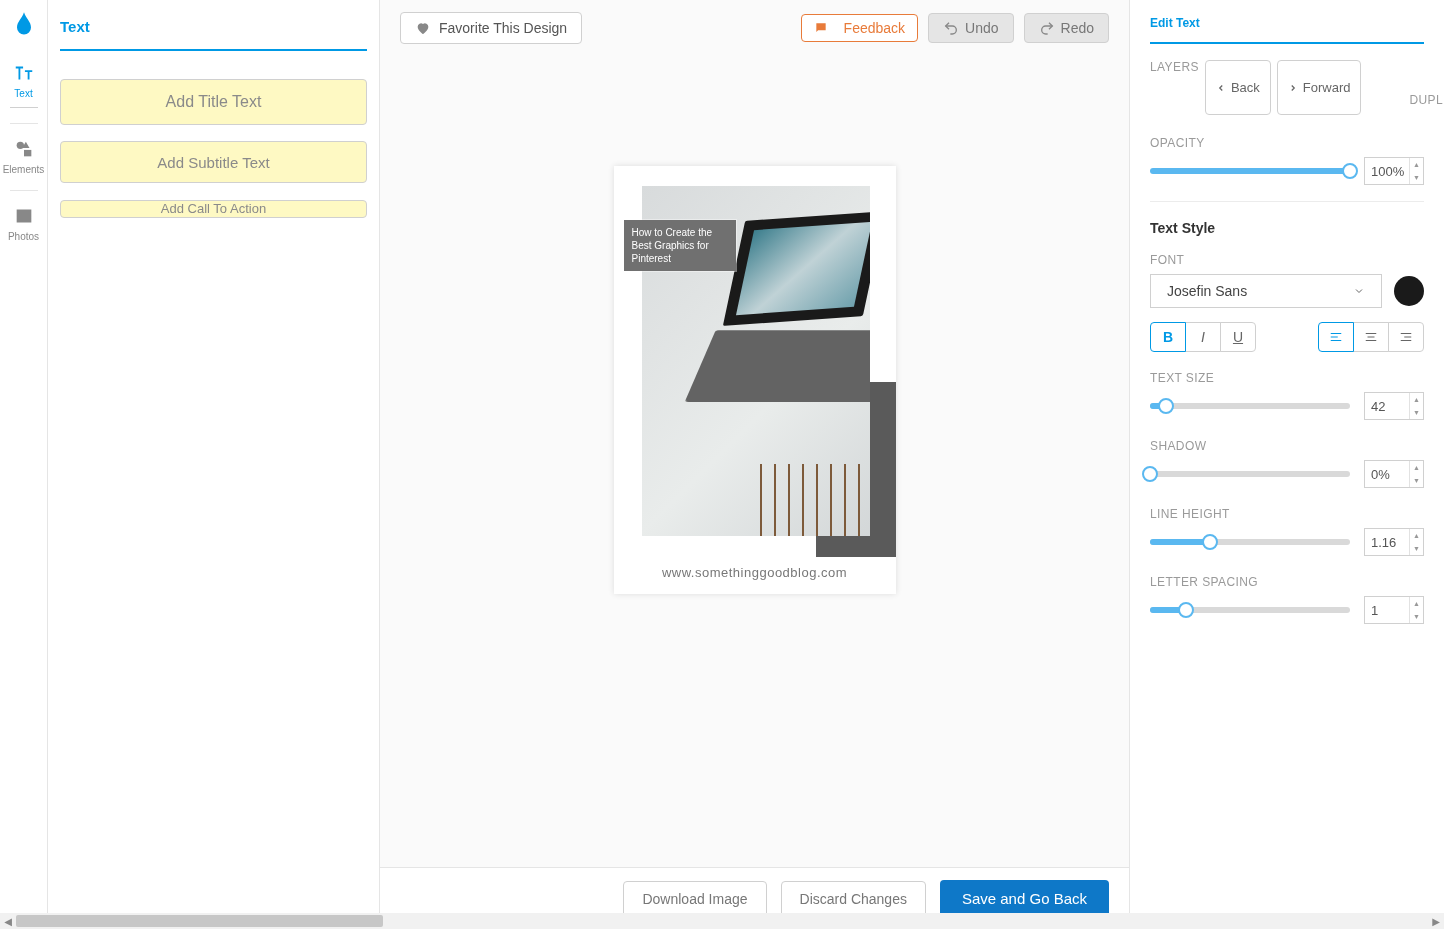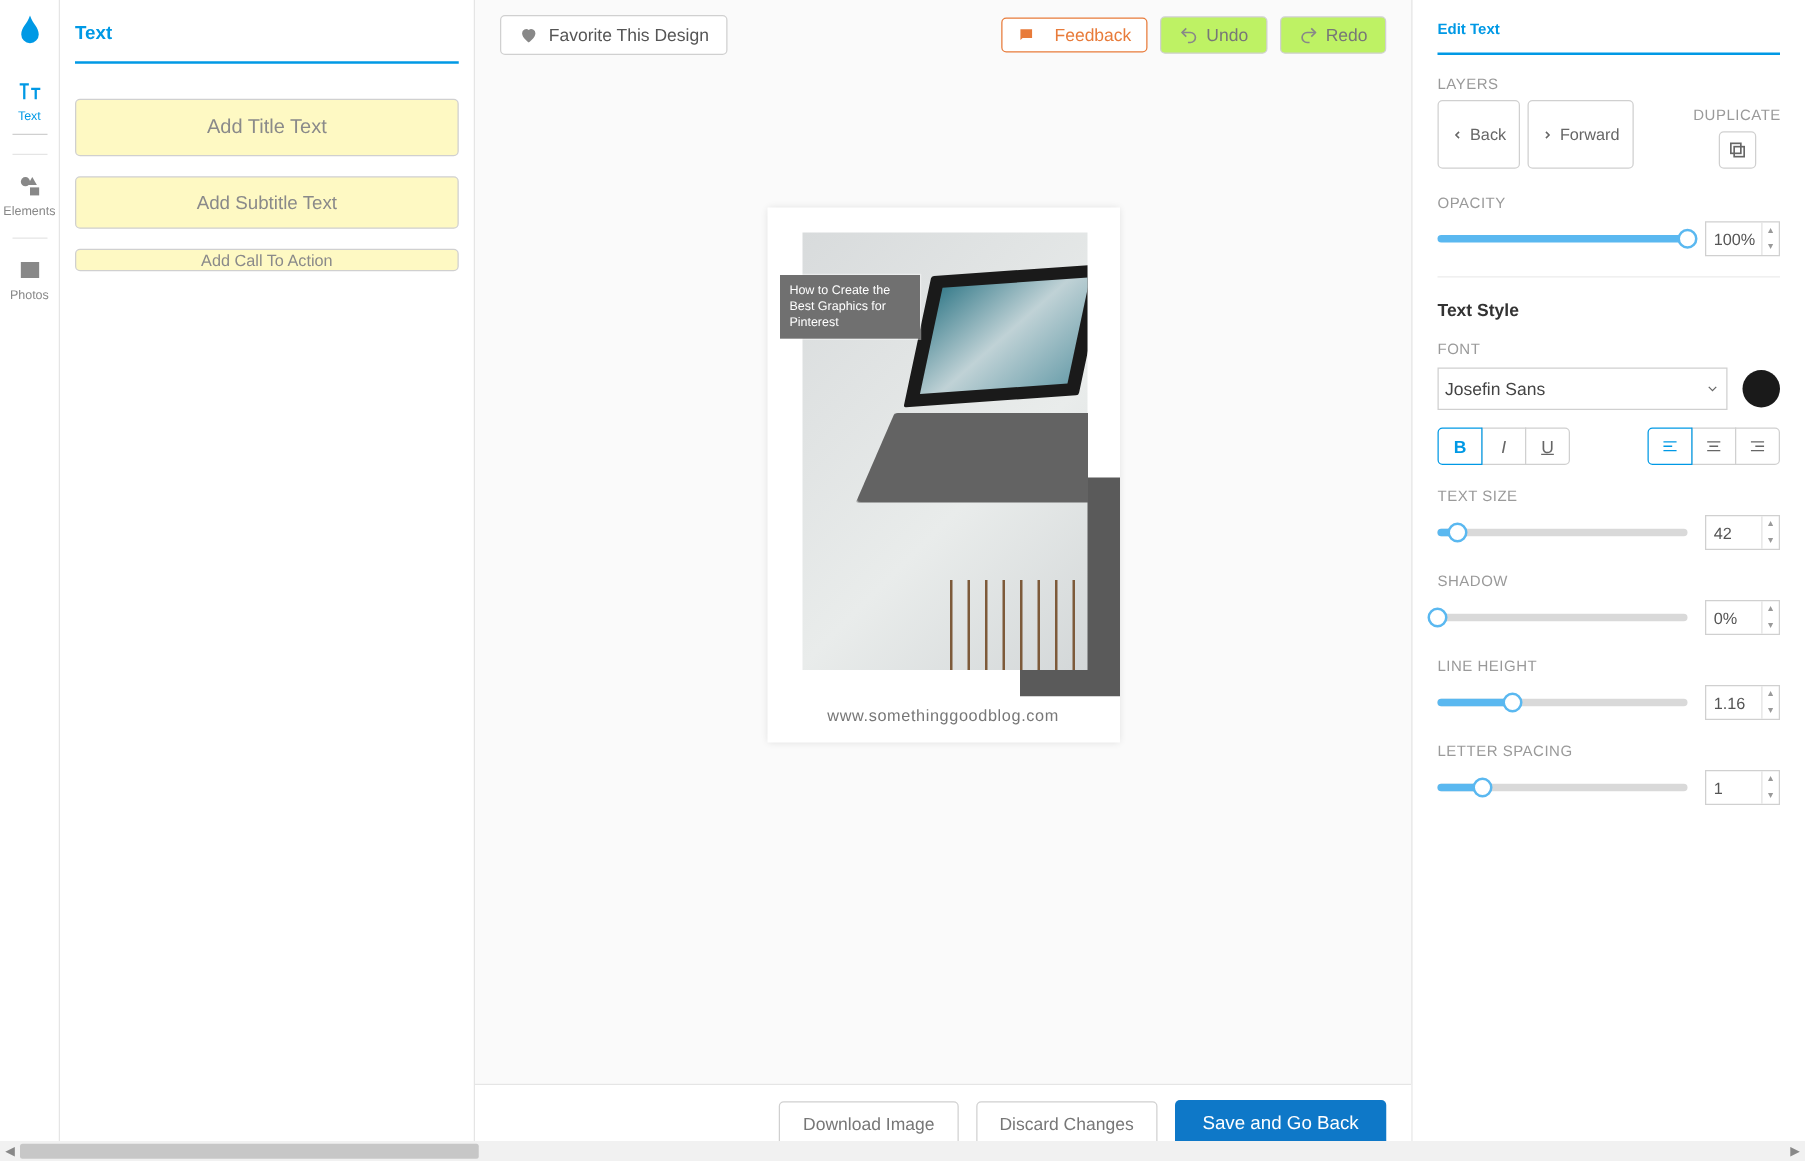--- a/index.html
+++ b/index.html
@@ -22,21 +22,21 @@
 .panel-title { color: #0099e5; font-weight: 600; font-size: 15px; padding-bottom: 14px; border-bottom: 2px solid #0099e5; margin-bottom: 28px; }
 .add-btn { width: 100%; height: 42px; border: 1px solid #d0d0d0; border-radius: 4px; background: #fef9c3; color: #8a8a8a; font-size: 15px; margin-bottom: 16px; cursor: pointer; }
 .add-btn.big { height: 46px; font-size: 16px; }
 
 
 .center { flex: 1; background: #fafafa; border-right: 1px solid #e5e5e5; display: flex; flex-direction: column; min-width: 0; }
 .toolbar { height: 56px; padding: 12px 20px; display: flex; align-items: center; gap: 10px; }
 .fav-btn { display: inline-flex; align-items: center; gap: 8px; border: 1px solid #d0d0d0; background: #fff; border-radius: 4px; padding: 7px 14px; color: #555; font-size: 14px; cursor: pointer; }
 .flex-spacer { flex: 1; }
 .feedback-btn { display: inline-flex; align-items: center; gap: 16px; border: 1px solid #e87b3a; color: #e87b3a; background:#fff; border-radius: 4px; padding: 5px 12px; font-size: 14px; cursor: pointer; }
-.ur-btn { display: inline-flex; align-items: center; gap: 6px; border: 1px solid #d0d0d0; background:#bef264; border-radius: 4px; padding: 6px 14px; color: #777; font-size: 14px; cursor: pointer; }
+.ur-btn { display: inline-flex; align-items: center; gap: 6px; border: 1px solid #d0d0d0; background:#e5e5e5; border-radius: 4px; padding: 6px 14px; color: #777; font-size: 14px; cursor: pointer; }
 
 .canvas-wrap { flex:1; display:flex; align-items:flex-start; justify-content:center; padding-top: 110px; overflow:auto; }
 .canvas-card { width: 282px; height: 428px; background:#fff; box-shadow: 0 0 6px rgba(0,0,0,0.12); position:relative; }
 .photo-area { position:absolute; left:28px; top:20px; width:228px; height:350px; background: linear-gradient(135deg,#d8dbdc 0%, #e9eceb 60%, #d3d7d8 100%); overflow:hidden; }
 .dark-block { position:absolute; right:0; bottom:37px; width:80px; height:175px; background:#5a5a5a; }
 .caption-box { position:absolute; left:10px; top:54px; width:112px; padding:6px 8px; background:#707070; color:#fff; font-size:10px; line-height:1.3; z-index:3; outline:1px solid rgba(255,255,255,0.4); }
 .laptop { position:absolute; left:60px; top:30px; width:182px; height:210px; }
 .lap-screen { position:absolute; left:32px; top:0; width:140px; height:105px; background:#1a1a1a; transform: skew(-12deg,-4deg); border-radius:2px; display:flex; align-items:center; justify-content:center; }
 .lap-inner { width:118px; height:85px; background: linear-gradient(135deg,#3b7e8d 0%, #c0d2d6 50%, #6fa1ad 100%); }
 .lap-key { position:absolute; left:0; top:96px; width:200px; height:100px; background:#636363; transform: perspective(300px) rotateX(45deg) skewX(-4deg); border-radius:3px; }
@@ -45,37 +45,37 @@
 .site-url { position:absolute; bottom:14px; left:0; right:0; text-align:center; color:#777; font-size:13px; letter-spacing:0.5px; }
 
 .bottom-bar { height: 62px; border-top:1px solid #e5e5e5; background:#fff; display:flex; align-items:center; justify-content:flex-end; gap:14px; padding: 0 20px; }
 .sec-btn { border:1px solid #d0d0d0; background:#fff; color:#777; font-size:14px; padding:9px 18px; border-radius:4px; cursor:pointer; }
 .primary-btn { border:none; background:#0e78c8; color:#fff; font-size:15px; padding:10px 22px; border-radius:4px; cursor:pointer; }
 
 
 .right-panel { width: 314px; padding: 16px 20px 20px 20px; overflow-y:auto; }
 .rp-title { color:#0099e5; font-weight:600; font-size:12px; padding-bottom:12px; border-bottom:2px solid #0099e5; margin-bottom:16px; }
 .rp-row { display:flex; align-items:flex-end; gap:24px; margin-bottom:18px; }
-.rp-col { display:flex; flex-direction:column; gap:6px; }
+.rp-col { display:flex; flex-direction:row; gap:6px; }
 .rp-label { font-size:12px; color:#9a9a9a; letter-spacing:0.4px; }
 .layer-btns { display:flex; gap:6px; }
 .mini-btn { display:inline-flex; align-items:center; gap:5px; border:1px solid #d0d0d0; background:#fff; color:#666; font-size:13px; padding:19px 10px; border-radius:4px; cursor:pointer; }
 .icon-btn { width:30px; height:30px; border:1px solid #d0d0d0; background:#fff; border-radius:4px; display:inline-flex; align-items:center; justify-content:center; cursor:pointer; color:#666; }
 .slider { flex:1; position:relative; height:6px; border-radius:3px; }
 .slider.blue-full { background:#5ab8f0; }
 .slider.blue-part { background:#d9d9d9; }
 .slider-fill { position:absolute; left:0; top:0; bottom:0; background:#5ab8f0; border-radius:3px; }
 .slider-thumb { position:absolute; top:50%; width:16px; height:16px; border:2px solid #5ab8f0; background:#fff; border-radius:50%; transform:translate(-50%,-50%); }
 .num-box { width:60px; height:28px; border:1px solid #d0d0d0; display:flex; align-items:center; padding:0 6px; font-size:13px; color:#555; position:relative;}
 .num-spin { position:absolute; right:0; top:0; bottom:0; width:14px; display:flex; flex-direction:column; border-left:1px solid #e2e2e2;}
 .num-spin span{ flex:1; display:flex; align-items:center; justify-content:center; font-size:7px; color:#999; cursor:pointer;}
 .hr { height:1px; background:#ececec; margin:4px 0 18px 0; }
 .section-title { font-weight:600; font-size:14px; color:#333; margin-bottom:14px; }
 .font-row { display:flex; align-items:center; gap:12px; margin-bottom:14px;}
-.font-select { flex:1; height:34px; border:1px solid #d0d0d0; border-radius:0; display:flex; align-items:center; justify-content:space-between; padding:0 5px; font-size:14px; color:#444; cursor:pointer;}
+.font-select { flex:1; height:34px; border:1px solid #d0d0d0; border-radius:0; display:flex; align-items:center; justify-content:space-between; padding:0 16px; font-size:14px; color:#444; cursor:pointer;}
 .color-swatch { width:30px; height:30px; border-radius:50%; background:#1a1a1a; cursor:pointer; }
 .toggle-row { display:flex; justify-content:space-between; margin-bottom:16px; }
 .toggle-group { display:flex; }
 .tg-btn { width:36px; height:30px; border:1px solid #d0d0d0; background:#fff; display:flex; align-items:center; justify-content:center; cursor:pointer; color:#666; font-size:14px; margin-left:-1px;}
 .tg-btn:first-child { margin-left:0; border-top-left-radius:4px; border-bottom-left-radius:4px;}
 .tg-btn:last-child { border-top-right-radius:4px; border-bottom-right-radius:4px;}
 .tg-btn.active { border-color:#0099e5; color:#0099e5; position:relative; z-index:1;}
 .ctrl-block { margin-bottom:16px; }
 .ctrl-row { display:flex; align-items:center; gap:14px; margin-top:6px; }
 .scrollbar-bottom { position:fixed; left:0; right:0; bottom:0; height:16px; background:#f1f1f1; display:flex; align-items:center; }

